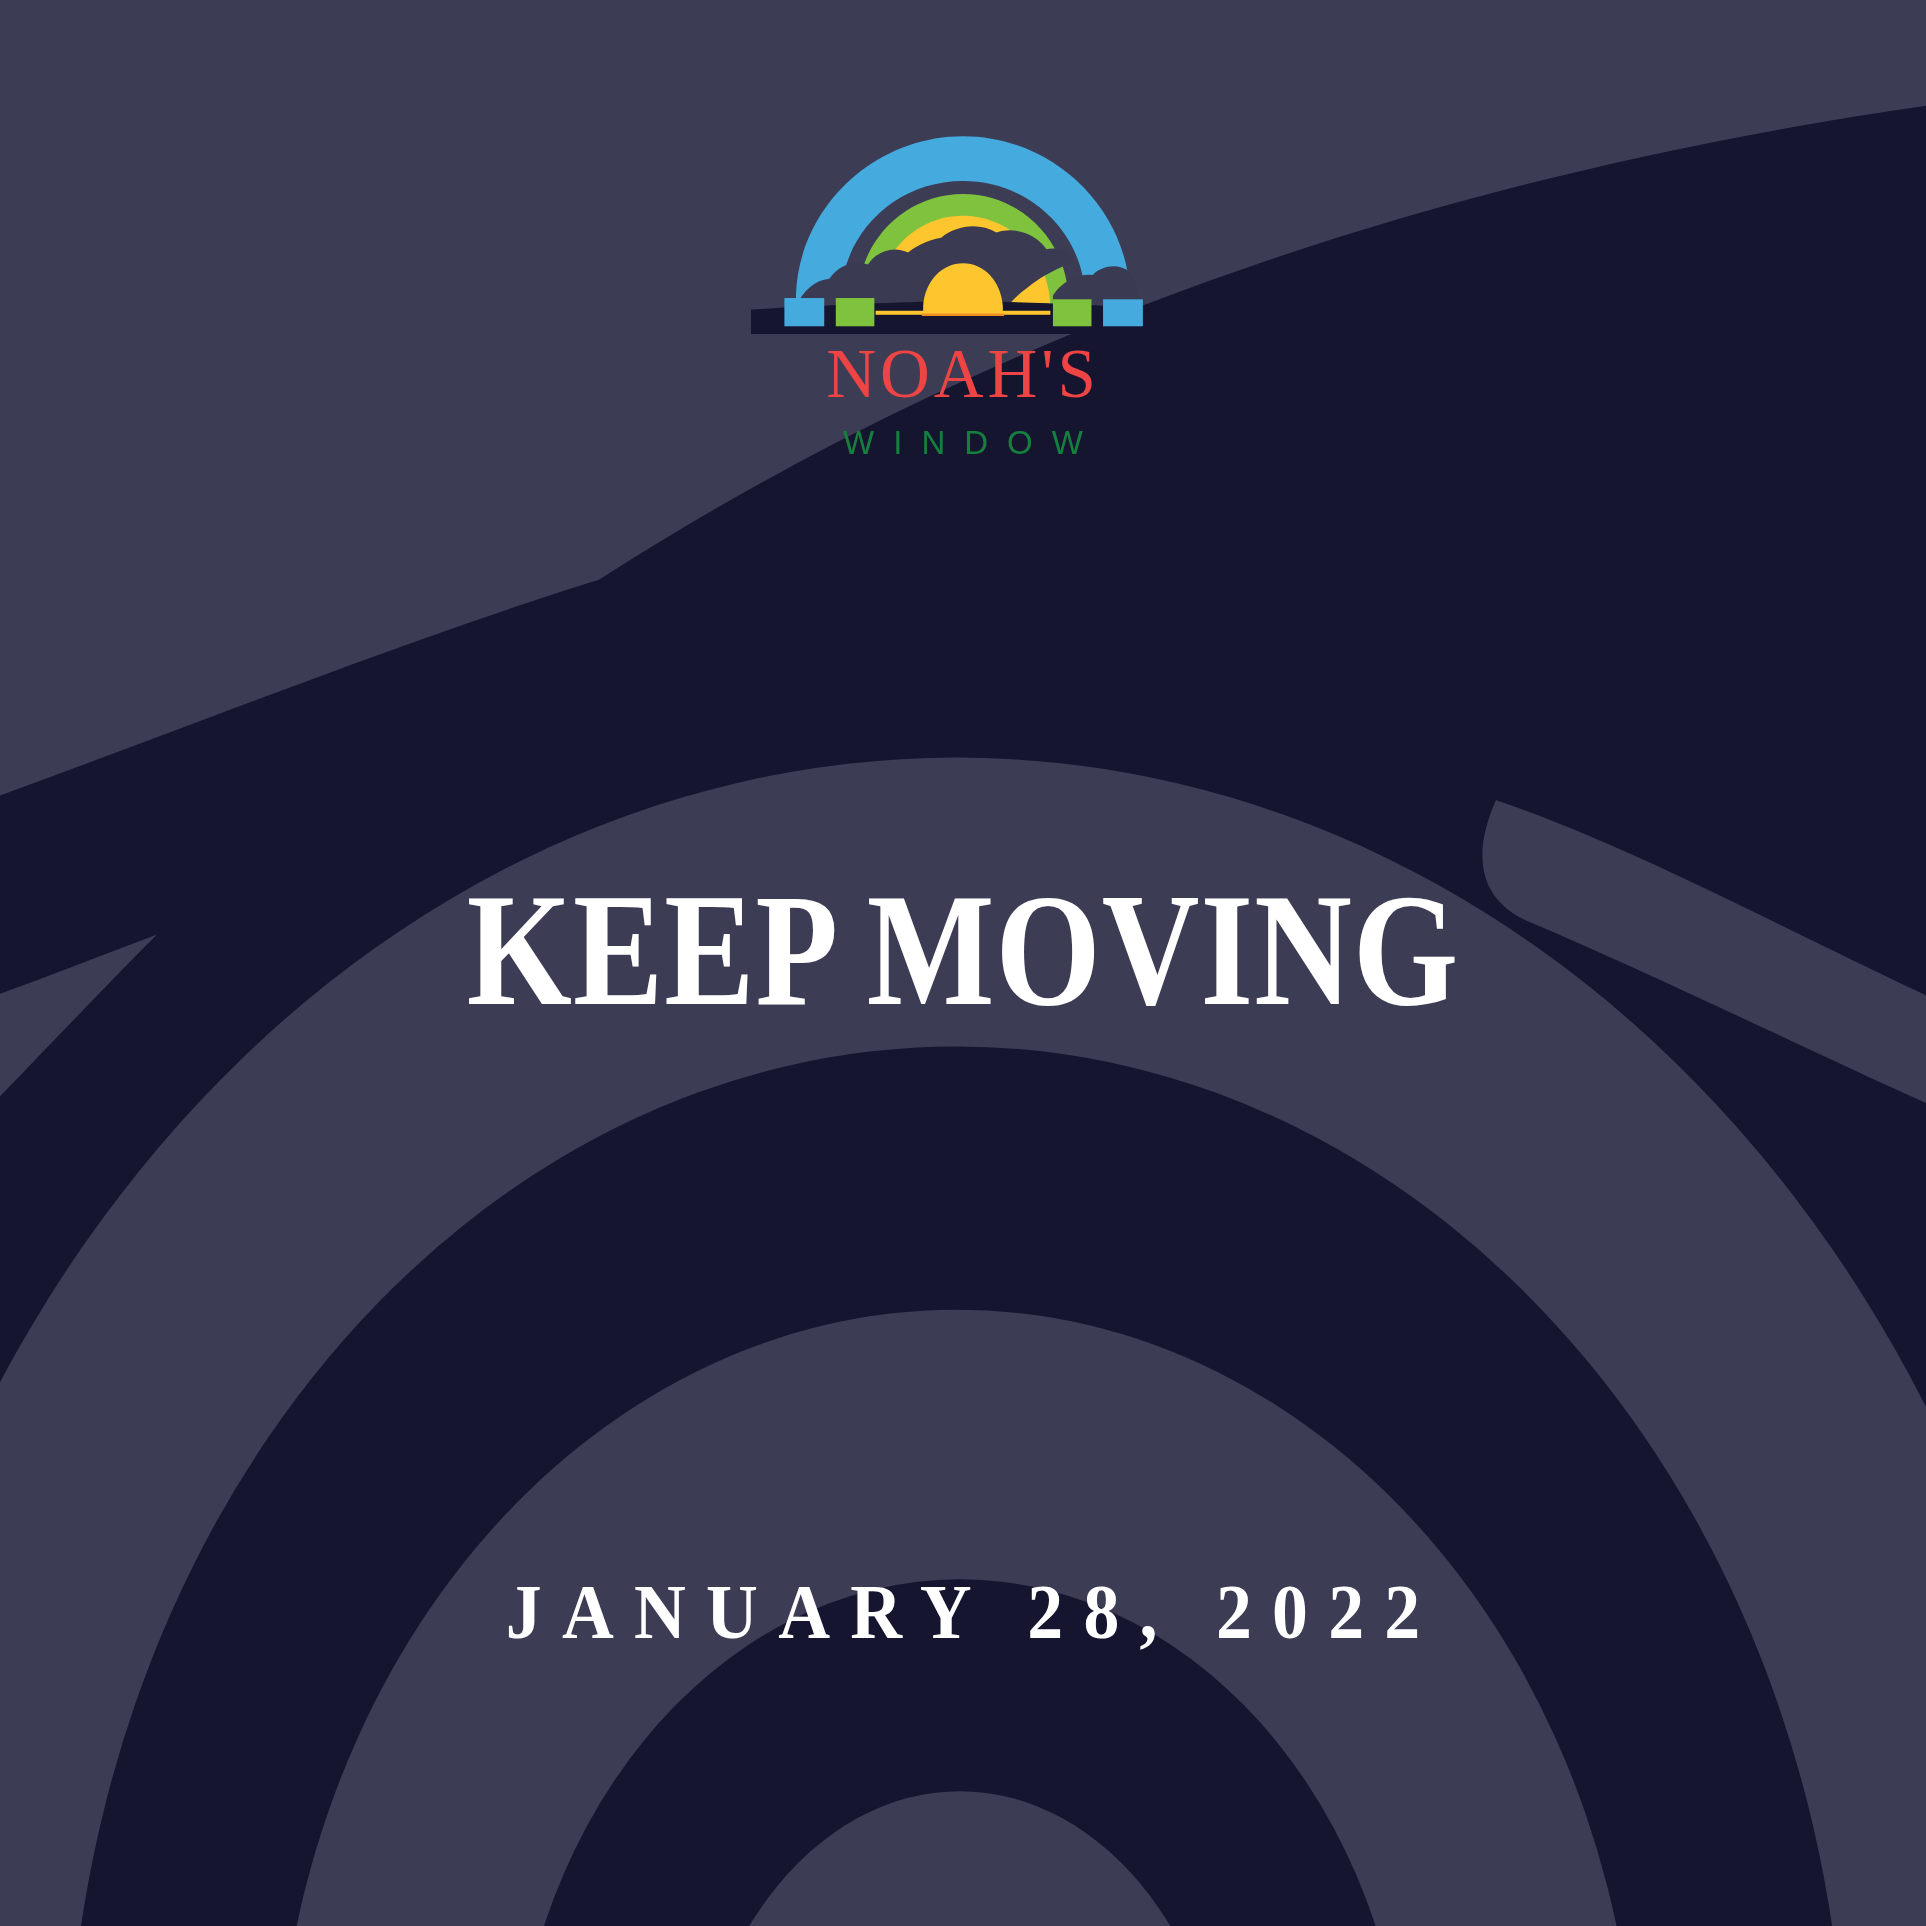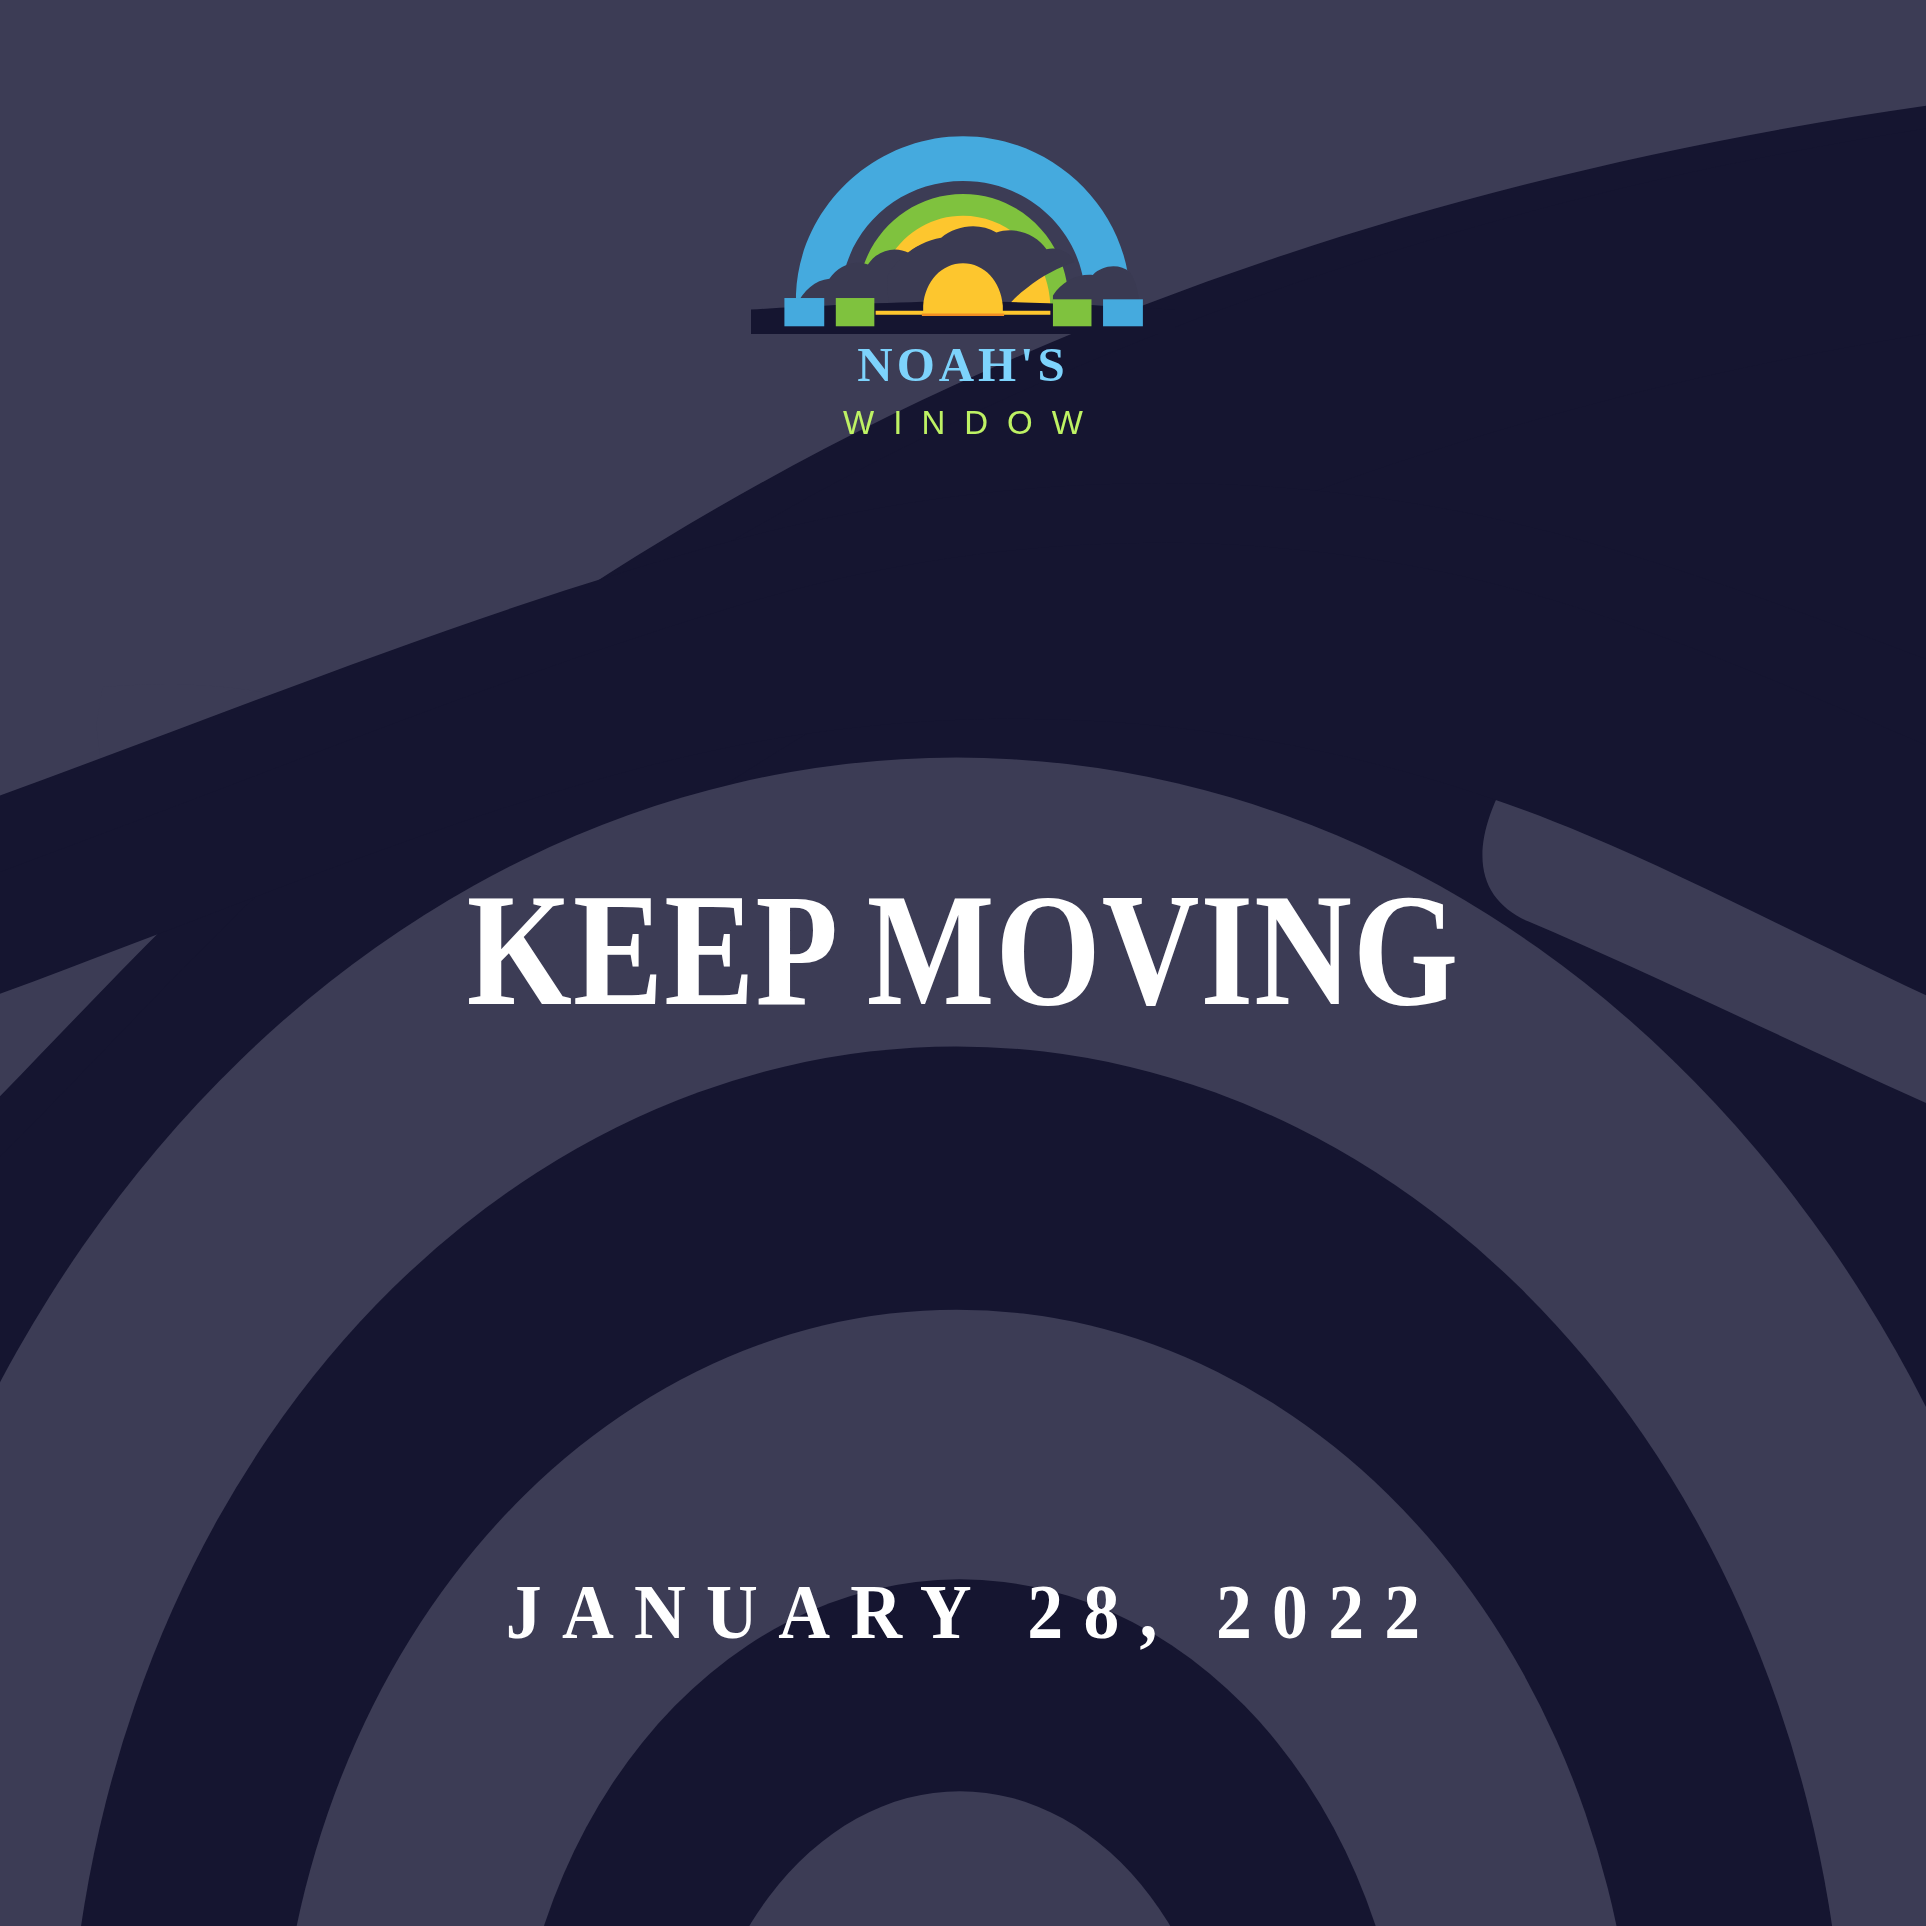--- a/index.html
+++ b/index.html
@@ -42,31 +42,31 @@
   }
   .logo-wordmark {
     margin-top: 6.4px;
     display: flex;
     flex-direction: column;
     align-items: center;
     line-height: 1;
   }
   .logo-name {
     font-family: "Liberation Serif", "DejaVu Serif", serif;
-    font-weight: 700;
-    font-size: 49px;
-    color: #7dd3fc;
+    font-weight: 400;
+    font-size: 69px;
+    color: #ef4444;
     letter-spacing: 3.9px;
     line-height: 1;
   }
   .logo-sub {
     font-family: "Liberation Sans", "DejaVu Sans", sans-serif;
     font-weight: 300;
     font-size: 33px;
-    color: #bef264;
+    color: #15803d;
     letter-spacing: 19px;
     margin-top: 16.7px;
     margin-left: 19px;
     line-height: 1;
   }
 
   
   .headline {
     position: absolute;
     left: 0;

